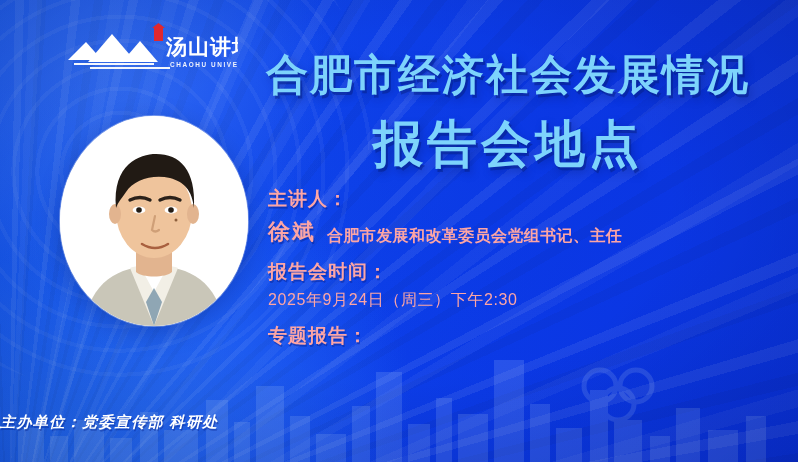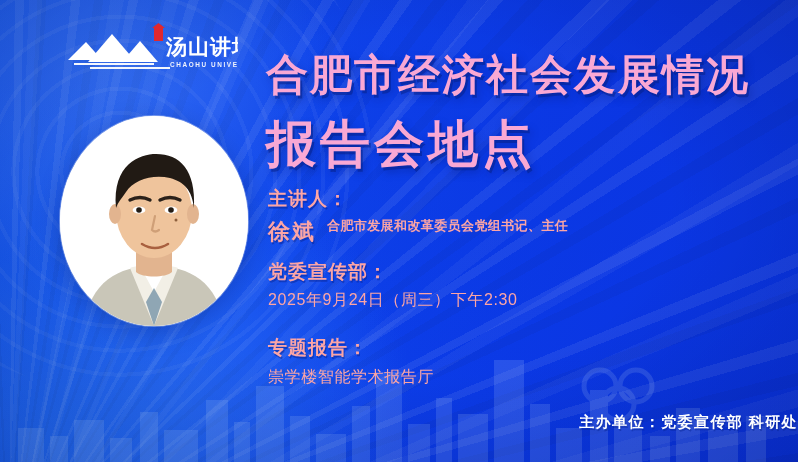--- a/index.html
+++ b/index.html
@@ -125,22 +125,22 @@
     background: #ffffff;
     box-shadow: 0 0 0 1px rgba(255,255,255,0.35), 0 6px 26px rgba(0,0,40,0.22);
   }
   .portrait-ring svg { display: block; width: 100%; height: 100%; }
 
   
   .headline {
     position: absolute;
     right: 48px;
     top: 54px;
-    text-align: left;
-    color: #f9a8d4;
+    text-align: center;
+    color: #7dd3fc;
   }
   .headline .line {
     font-size: 42px;
     font-weight: 700;
     letter-spacing: 2px;
     line-height: 1.02;
     white-space: nowrap;
     text-shadow:
       2px 3px 0 rgba(6,32,140,0.55),
       3px 5px 9px rgba(4,20,100,0.35);
@@ -160,59 +160,60 @@
   }
   .label {
     font-size: 19px;
     font-weight: 700;
     letter-spacing: 1px;
     line-height: 1.35;
     text-shadow: 1px 2px 0 rgba(6,32,140,0.45);
   }
   .speaker-row {
     display: flex;
-    align-items: flex-start;
+    align-items: flex-end;
     margin-top: 5px;
     margin-bottom: 12px;
     font-family: Liberation Serif, serif;
   }
   .speaker-name {
     font-size: 22px;
     font-weight: 700;
     letter-spacing: 2px;
     text-shadow: 1px 2px 0 rgba(6,32,140,0.45);
   }
   .speaker-title {
-    font-size: 13px;
+    font-size: 16px;
     font-weight: 700;
     margin-left: 11px;
     letter-spacing: 0.4px;
     white-space: nowrap;
   }
   .value {
     font-size: 16px;
     font-weight: 400;
     letter-spacing: 0.6px;
     margin-top: 6px;
-    margin-bottom: 24px;
+    margin-bottom: 12px;
   }
   .value.last { margin-bottom: 0; }
 
   
   .footer {
     position: absolute;
     left: 0;
     right: 0;
     bottom: 30px;
-    text-align: right;
+    text-align: left;
     color: #ffffff;
     font-size: 15px;
     font-weight: 700;
     letter-spacing: 1.4px;
     text-shadow: 1px 2px 0 rgba(6,32,140,0.40);
+    font-style: italic;
   }
 </style>
 </head>
 <body>
 
 <div id="poster">
 
   <div class="bg-base"></div>
   <div class="bg-rays"></div>
   <div class="bg-rays-2"></div>
@@ -322,21 +323,20 @@
     <div class="line line-1">合肥市经济社会发展情况</div>
     <div class="line line-2">报告会地点</div>
   </div>
 
   <div class="details">
     <div class="label">主讲人：</div>
     <div class="speaker-row">
       <span class="speaker-name">徐斌</span>
       <span class="speaker-title">合肥市发展和改革委员会党组书记、主任</span>
     </div>
-    <div class="label">党委宣传部：</div>
+    <div class="label">报告会时间：</div>
     <div class="value">2025年9月24日（周三）下午2:30</div>
     <div class="label">专题报告：</div>
-    <div class="value last">崇学楼智能学术报告厅</div>
   </div>
 
   <div class="footer">主办单位：党委宣传部  科研处</div>
 
 </div>
 
 </body></html>

